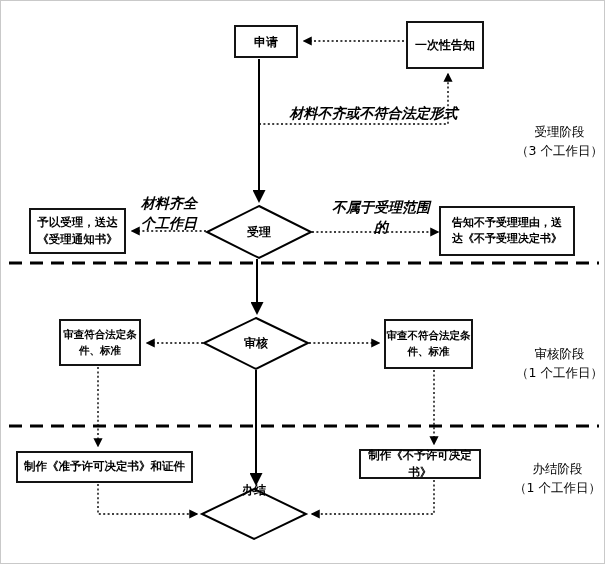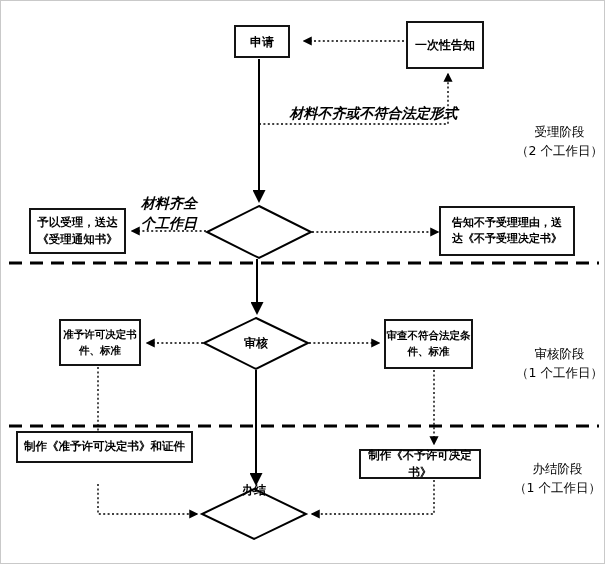--- a/index.html
+++ b/index.html
@@ -57,47 +57,49 @@
     <line x1="97" y1="366" x2="97" y2="445" stroke="#000" stroke-width="1.4" stroke-dasharray="2 2.4" marker-end="url(#arrow)"></line>
     <line x1="433" y1="369" x2="433" y2="443" stroke="#000" stroke-width="1.4" stroke-dasharray="2 2.4" marker-end="url(#arrow)"></line>
     <polyline points="97,483 97,513 196,513" fill="none" stroke="#000" stroke-width="1.4" stroke-dasharray="2 2.4" marker-end="url(#arrow)"></polyline>
     <polyline points="433,479 433,513 311,513" fill="none" stroke="#000" stroke-width="1.4" stroke-dasharray="2 2.4" marker-end="url(#arrow)"></polyline>
 
     <polygon points="258,205 310,231 258,257 206,231" fill="#fff" stroke="#000" stroke-width="2"></polygon>
     <polygon points="255,317 307,342 255,368 203,342" fill="#fff" stroke="#000" stroke-width="2"></polygon>
     <polygon points="253,488 305,513 253,538 201,513" fill="#fff" stroke="#000" stroke-width="2"></polygon>
   </svg>
 
-  <div class="node" style="left:233px;top:24px;width:56px;height:33px;">申请</div>
+  <div class="node" style="left:233px;top:24px;width:64px;height:33px;">申请</div>
 
   <div class="node" style="left:405px;top:20px;width:78px;height:48px;border-width:2.5px;">一次性告知</div>
 
   <div class="node" style="left:28px;top:207px;width:97px;height:46px;font-size:11.5px;">予以受理，送达
 《受理通知书》</div>
 
   <div class="node" style="left:438px;top:205px;width:136px;height:50px;font-size:11px;">告知不予受理理由，送
 达《不予受理决定书》</div>
 
-  <div class="node" style="left:58px;top:318px;width:82px;height:47px;font-size:10.5px;">准予许可决定书
+  <div class="node" style="left:58px;top:318px;width:82px;height:47px;font-size:10.5px;">审查符合法定条
 件、标准</div>
 
   <div class="node" style="left:383px;top:318px;width:89px;height:50px;font-size:10.5px;">审查不符合法定条
 件、标准</div>
 
-  <div class="node" style="left:15px;top:430px;width:177px;height:32px;font-size:11.5px;">制作《准予许可决定书》和证件</div>
+  <div class="node" style="left:15px;top:450px;width:177px;height:32px;font-size:11.5px;">制作《准予许可决定书》和证件</div>
 
   <div class="node" style="left:358px;top:448px;width:122px;height:30px;font-size:11.5px;border-width:2.5px;">制作《不予许可决定书》</div>
 
+  <div class="diamond-label" style="left:223px;top:220px;width:70px;height:22px;">受理</div>
   <div class="diamond-label" style="left:220px;top:331px;width:70px;height:22px;">审核</div>
   <div class="diamond-label" style="left:218px;top:478px;width:70px;height:22px;">办结</div>
 
   <div class="edge-label" style="left:285px;top:102px;width:175px;">材料不齐或不符合法定形式</div>
   <div class="edge-label" style="left:131px;top:192px;width:74px;">材料齐全
 个工作日</div>
+  <div class="edge-label" style="left:325px;top:196px;width:110px;">不属于受理范围的</div>
 
   <div class="stage-label" style="left:512px;top:122px;width:93px;">受理阶段
-（2 个工作日）</div>
+（3 个工作日）</div>
   <div class="stage-label" style="left:512px;top:344px;width:93px;">审核阶段
 （1 个工作日）</div>
   <div class="stage-label" style="left:508px;top:459px;width:97px;">办结阶段
 （1 个工作日）</div>
 
 </div>
 
 </body></html>

